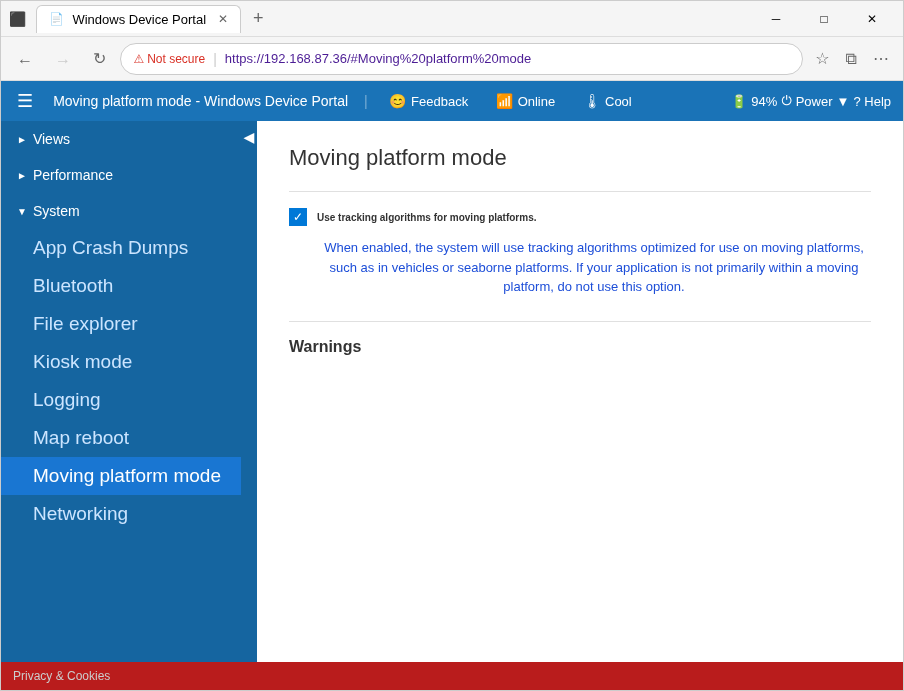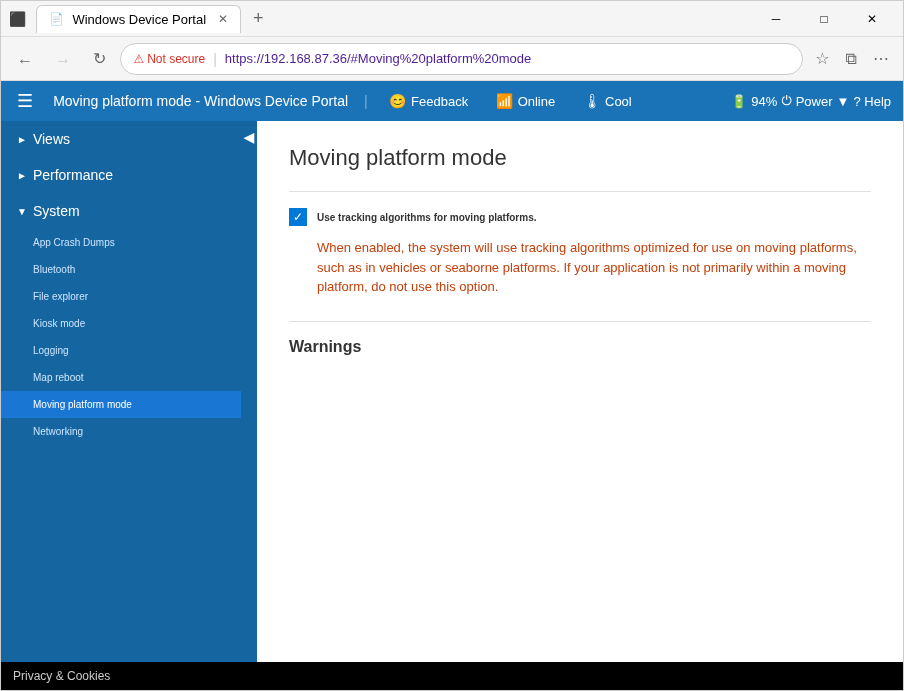--- a/index.html
+++ b/index.html
@@ -40,46 +40,46 @@
     .help-btn { font-size: 13px; cursor: pointer; }
 
     
     .main-layout { display: flex; flex: 1; overflow: hidden; }
 
     
     .sidebar { width: 240px; background: #1565a0; color: #fff; display: flex; flex-direction: column; overflow-y: auto; flex-shrink: 0; }
     .sidebar-nav-item { display: flex; align-items: center; padding: 10px 16px; cursor: pointer; font-size: 14px; color: #fff; }
     .sidebar-nav-item .arrow { margin-right: 6px; font-size: 10px; }
     .sidebar-subsection { }
-    .sidebar-sub-item { padding: 8px 16px 8px 32px; cursor: pointer; font-size: 10px; color: #cce5ff; }
+    .sidebar-sub-item { padding: 8px 16px 8px 32px; cursor: pointer; font-size: 19px; color: #cce5ff; }
     .sidebar-sub-item.active { background: #1976d2; color: #fff; }
     .sidebar-collapse-btn { width: 16px; background: #1565a0; border: none; color: #fff; cursor: pointer; display: flex; align-items: flex-start; justify-content: center; padding-top: 8px; flex-shrink: 0; font-size: 14px; }
     .sidebar-wrapper { display: flex; flex-direction: row; }
 
     
     .content-area { flex: 1; background: #fff; overflow-y: auto; padding: 24px 32px; }
     .page-title { font-size: 22px; font-weight: 300; color: #333; margin-bottom: 20px; }
     .divider { height: 1px; background: #e0e0e0; margin: 16px 0; }
 
     .tracking-section { margin-bottom: 24px; }
     .checkbox-row { display: flex; align-items: center; gap: 10px; margin-bottom: 12px; }
     .checkbox-box { width: 18px; height: 18px; background: #fff; border: 2px solid #555; display: flex; align-items: center; justify-content: center; flex-shrink: 0; }
     .checkbox-box.checked { background: #0078d7; border-color: #0078d7; }
     .checkbox-check { color: #fff; font-size: 12px; }
     .checkbox-label { font-weight: 600; font-size: 10px; color: #333; }
-    .description-text { font-size: 13px; color: #c2410c; line-height: 1.5; margin-left: 28px; }
+    .description-text { font-size: 13px; color: #1d4ed8; line-height: 1.5; margin-left: 28px; text-align: center; }
 
     .warnings-section { margin-top: 24px; }
     .warnings-title { font-size: 16px; font-weight: 700; color: #333; margin-bottom: 8px; }
     .warning-box { border: 1px solid #e00; padding: 12px 14px; }
     .warning-line { font-size: 13px; color: #444; line-height: 1.5; }
     .warning-line + .warning-line { margin-top: 10px; }
 
     
-    .privacy-bar { background: #000000; height: 28px; display: flex; align-items: center; padding: 0 12px; }
+    .privacy-bar { background: #b91c1c; height: 28px; display: flex; align-items: center; padding: 0 12px; }
     .privacy-text { color: #ccc; font-size: 12px; cursor: pointer; }
 
     
     .sidebar::-webkit-scrollbar { width: 6px; }
     .sidebar::-webkit-scrollbar-track { background: #1565a0; }
     .sidebar::-webkit-scrollbar-thumb { background: rgba(255,255,255,0.3); }
   </style>
 </head>
 <body>
 

